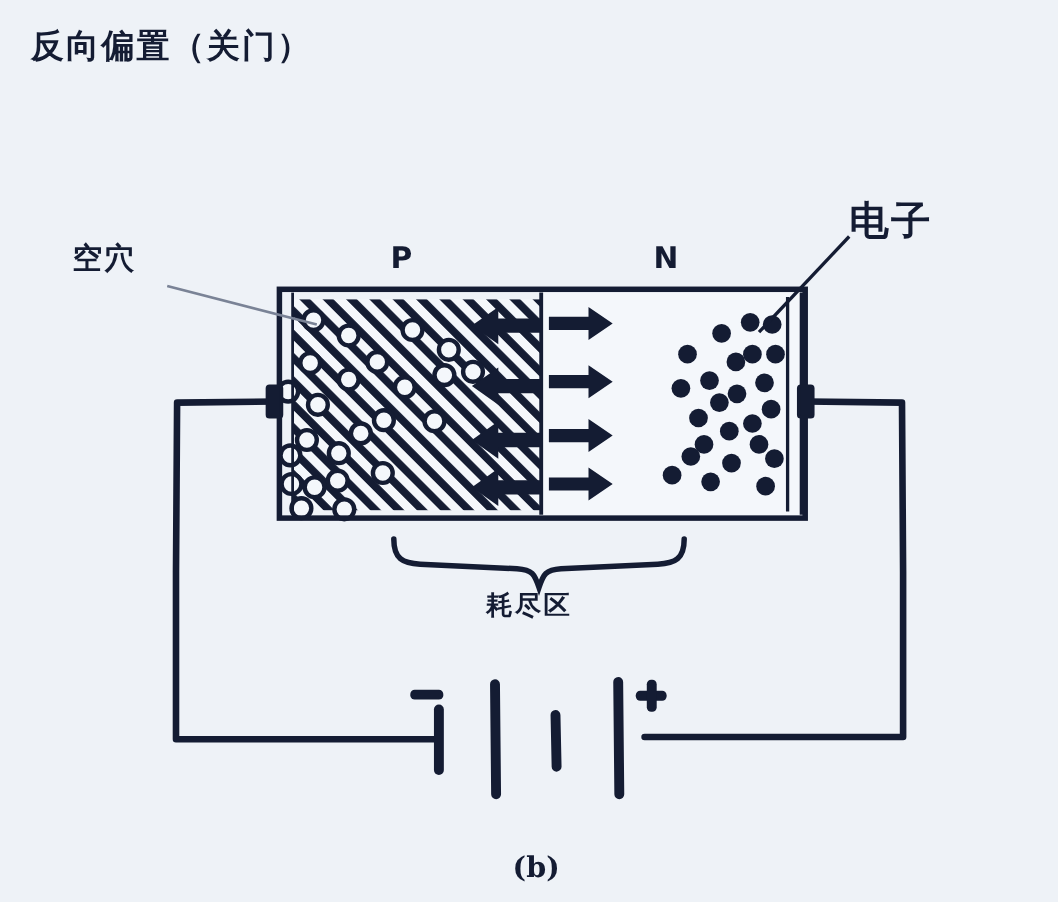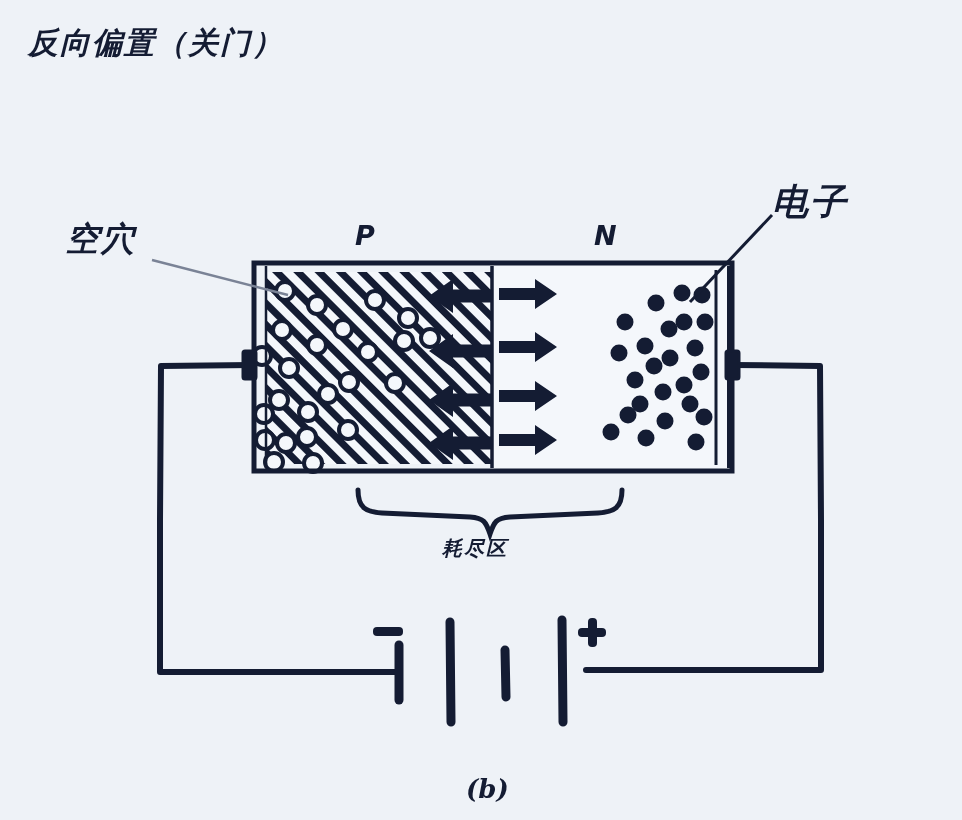--- a/index.html
+++ b/index.html
@@ -10,21 +10,20 @@
   }
   body {
     font-family: "Liberation Sans", "DejaVu Sans", sans-serif;
   }
   #stage {
     position: relative;
     width: 962px;
     height: 820px;
     background: #eef2f7;
     overflow: hidden;
-    font-style: italic;
   }
   #stage svg {
     position: absolute;
     left: 0;
     top: 0;
   }
   .txt {
     position: absolute;
     color: #141c33;
     white-space: nowrap;
@@ -34,21 +33,21 @@
     left: 28px;
     top: 28px;
     font-size: 30px;
     font-weight: bold;
     letter-spacing: 2px;
     font-family: "DejaVu Sans", "Liberation Sans", sans-serif;
   }
   #holes-label {
     left: 66px;
     top: 222px;
-    font-size: 33px;
+    font-size: 27px;
     font-weight: bold;
     letter-spacing: 2px;
     font-family: "DejaVu Sans", "Liberation Sans", sans-serif;
   }
   #electrons-label {
     left: 772px;
     top: 184px;
     font-size: 36px;
     font-weight: bold;
     letter-spacing: 2px;
@@ -64,21 +63,21 @@
   #n-label {
     left: 594px;
     top: 222px;
     font-size: 27px;
     font-weight: bold;
     font-family: "DejaVu Sans", "Liberation Sans", sans-serif;
   }
   #depletion-label {
     left: 442px;
     top: 538px;
-    font-size: 20px;
+    font-size: 24px;
     font-weight: bold;
     letter-spacing: 2px;
     font-family: "DejaVu Sans", "Liberation Sans", sans-serif;
   }
   #figure-caption {
     left: 466px;
     top: 776px;
     font-size: 26px;
     font-weight: bold;
     font-family: "DejaVu Serif", "Liberation Serif", serif;

